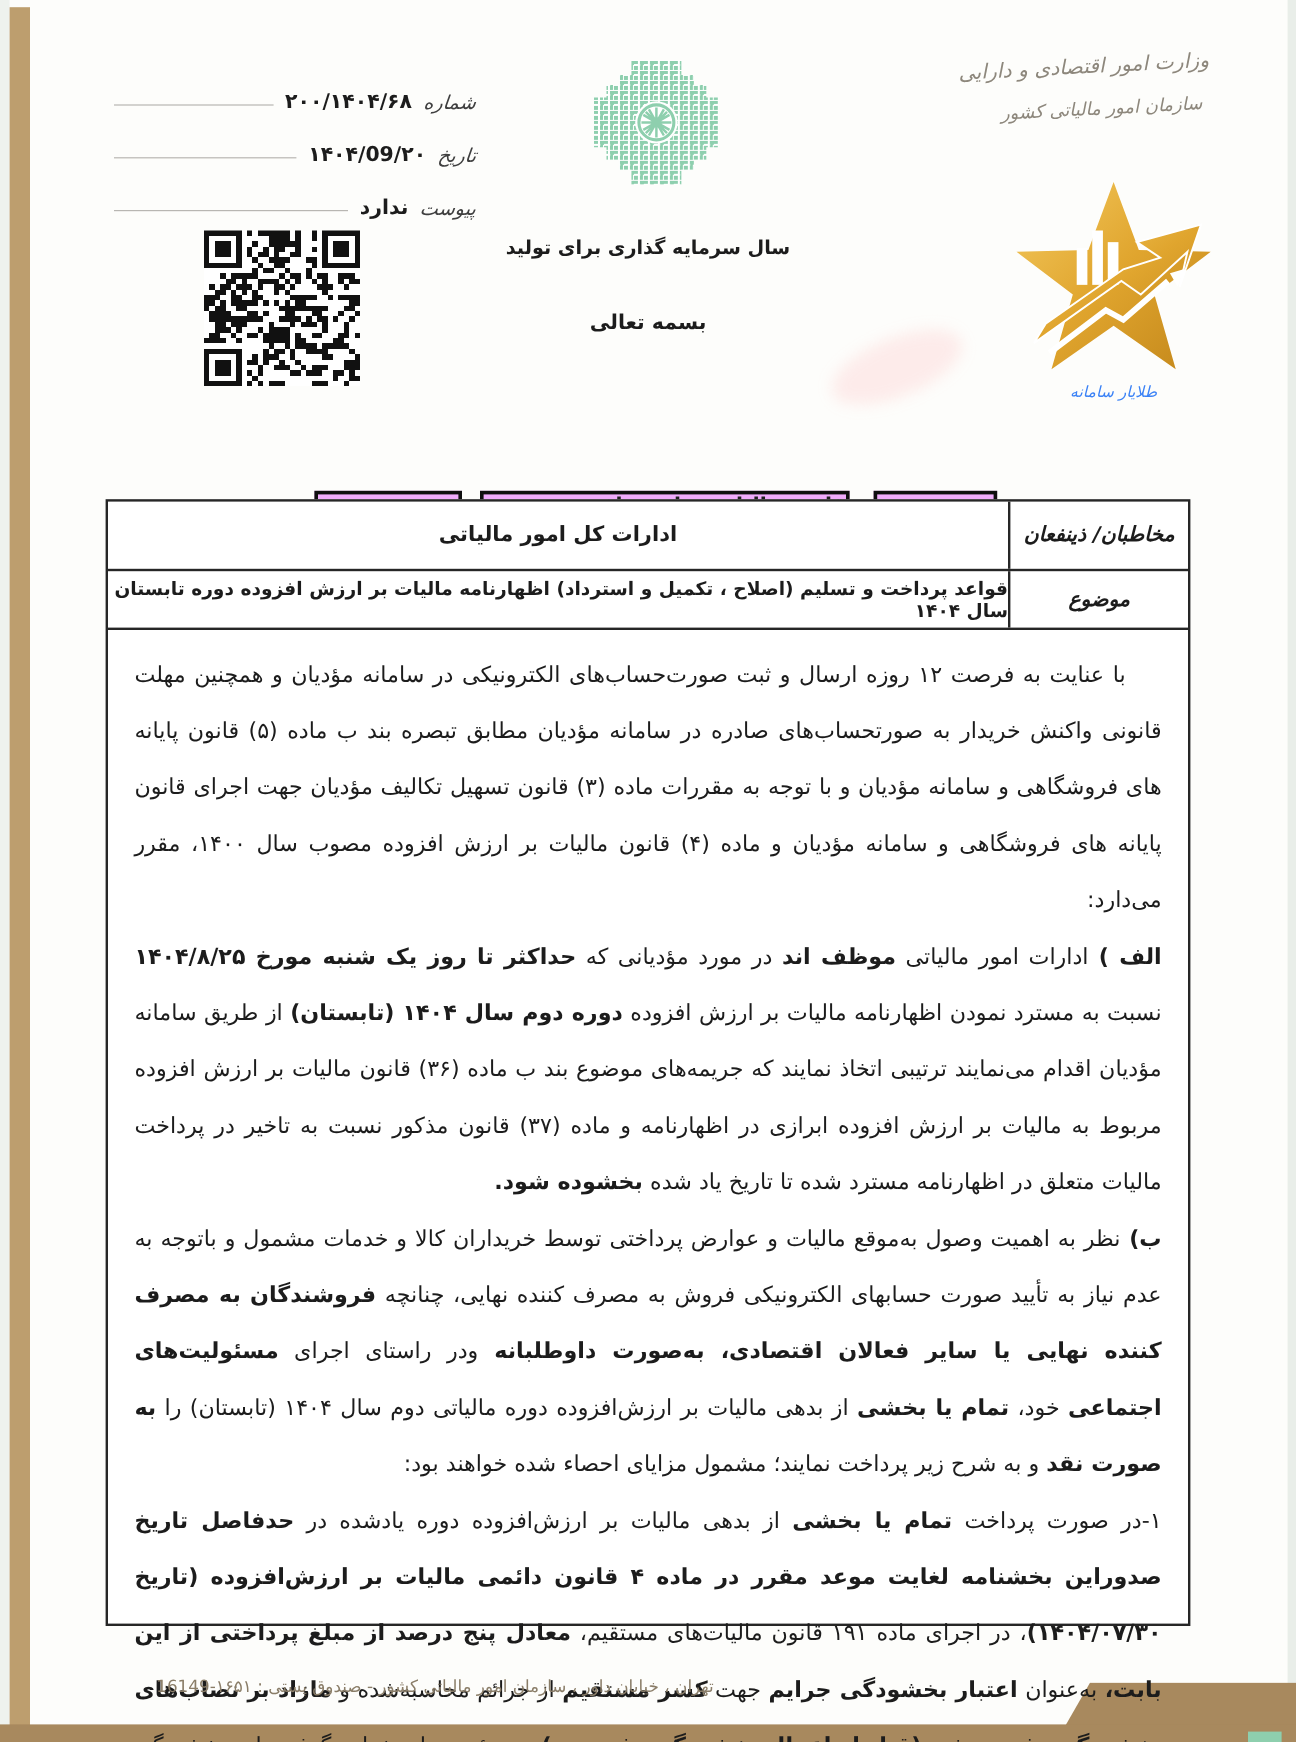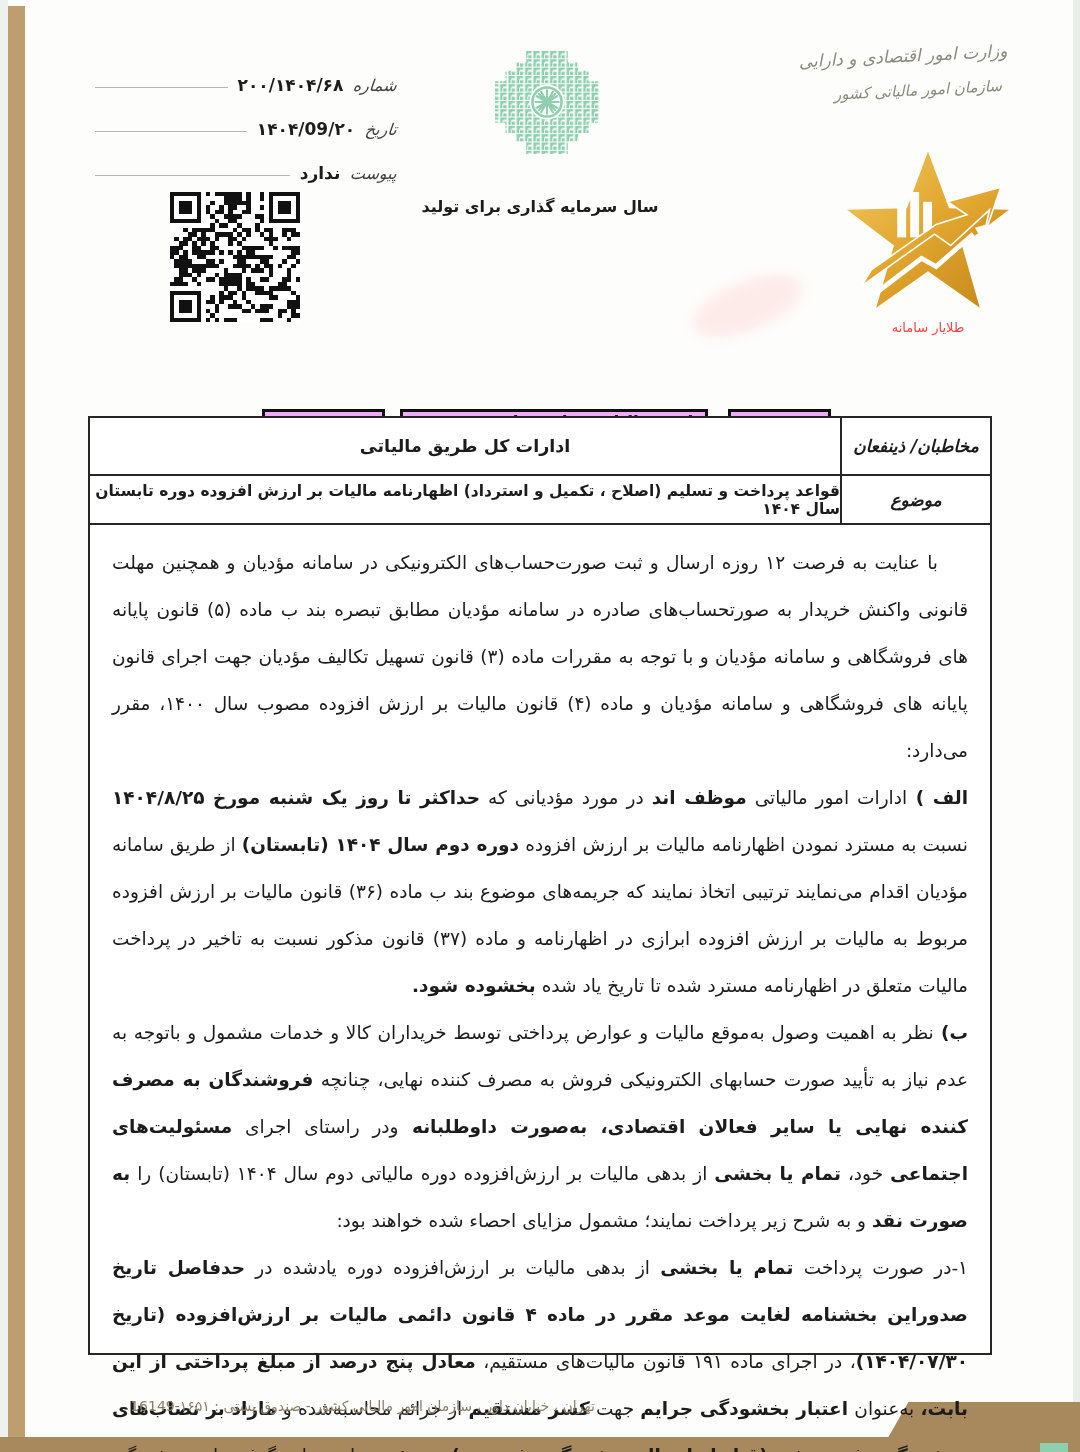--- a/index.html
+++ b/index.html
@@ -37,21 +37,21 @@
   .ministry .l1{font-size:17px;letter-spacing:1px;}
   .ministry .l2{font-size:15px;margin-top:16px;padding-left:26px;letter-spacing:1px;}
 
   
   .qr{position:absolute;left:168px;top:192px;width:134px;height:130px;}
   .qr svg{width:100%;height:100%;}
 
   
   .star{position:absolute;left:836px;top:150px;width:184px;height:212px;text-align:center;}
   .star svg{width:100%;height:178px;display:block;}
-  .star .brand{color:#ef4444;font-size:13px;margin-top:-8px;}
+  .star .brand{color:#3b82f6;font-size:13px;font-style:italic;margin-top:-8px;}
 
   
   .center-line{position:absolute;left:0;right:0;text-align:center;font-weight:bold;direction:rtl;}
   .slogan{top:197px;font-size:16px;}
   .bismillah{top:259px;font-size:17px;}
   .doctype{top:309px;font-size:22px;}
 
   
   .cbox{position:absolute;top:362px;height:45px;border:3.5px solid #0f0f0f;background:#f0abfc;
         display:flex;align-items:center;justify-content:center;font-weight:bold;box-sizing:border-box;direction:rtl;margin-top:47px;}
@@ -475,29 +475,30 @@
         <rect x="94" y="64" width="11" height="44"></rect>
       </g>
       <polygon fill="url(#gold)" stroke="#ffffff" stroke-width="2" points="18,168 108,104 128,118 176,74 168,110 190,46 124,64 148,80 110,92 30,148"></polygon>
       <polyline points="34,178 92,134 110,144 156,104" fill="none" stroke="#ffffff" stroke-width="6"></polyline>
       <polygon fill="#ffffff" points="158,96 172,92 166,110"></polygon>
     </svg>
     <div class="brand">طلایار سامانه</div>
   </div>
 
   <div class="center-line slogan">سال سرمایه گذاری برای تولید</div>
+  <div class="center-line bismillah">بسمه تعالی</div>
 
   <div class="cbox box-year">۱۴۰۴</div>
   <div class="cbox box-law">قانون مالیات بر ارزش‌افزوده مصوب ۱۴۰۰</div>
   <div class="cbox box-letter">الف</div>
 
   <div class="doc-table">
     <div class="t-row audience">
       <div class="t-label">مخاطبان/ ذینفعان</div>
-      <div class="t-value">ادارات کل طریق مالیاتی</div>
+      <div class="t-value">ادارات کل امور مالیاتی</div>
     </div>
     <div class="t-row subject">
       <div class="t-label">موضوع</div>
       <div class="t-value">قواعد پرداخت و تسلیم (اصلاح ، تکمیل و استرداد) اظهارنامه مالیات بر ارزش افزوده دوره تابستان سال ۱۴۰۴</div>
     </div>
     <div class="t-body">
         <p class="first"><span>با عنایت به فرصت ۱۲ روزه ارسال و ثبت صورت‌حساب‌های الکترونیکی در سامانه مؤدیان و همچنین مهلت قانونی واکنش خریدار به صورتحساب‌های صادره در سامانه مؤدیان مطابق تبصره بند ب ماده (۵) قانون پایانه های فروشگاهی و سامانه مؤدیان و با توجه به مقررات ماده (۳) قانون تسهیل تکالیف مؤدیان جهت اجرای قانون پایانه های فروشگاهی و سامانه مؤدیان و ماده (۴) قانون مالیات بر ارزش افزوده مصوب سال ۱۴۰۰، مقرر می‌دارد:</span></p>
         <p><span class="b">الف ) </span><span>ادارات امور مالیاتی </span><span class="b">موظف اند</span><span> در مورد مؤدیانی که </span><span class="b">حداکثر تا روز یک شنبه مورخ ۱۴۰۴/۸/۲۵</span><span> نسبت به مسترد نمودن اظهارنامه مالیات بر ارزش افزوده </span><span class="b">دوره دوم سال ۱۴۰۴ (تابستان)</span><span> از طریق سامانه مؤدیان اقدام می‌نمایند ترتیبی اتخاذ نمایند که جریمه‌های موضوع بند ب ماده (۳۶) قانون مالیات بر ارزش افزوده مربوط به مالیات بر ارزش افزوده ابرازی در اظهارنامه و ماده (۳۷) قانون مذکور نسبت به تاخیر در پرداخت مالیات متعلق در اظهارنامه مسترد شده تا تاریخ یاد شده </span><span class="b">بخشوده شود.</span></p>
         <p><span class="b">ب) </span><span>نظر به اهمیت وصول به‌موقع مالیات و عوارض پرداختی توسط خریداران کالا و خدمات مشمول و باتوجه به عدم نیاز به تأیید صورت حسابهای الکترونیکی فروش به مصرف کننده نهایی، چنانچه </span><span class="b">فروشندگان به مصرف کننده نهایی یا سایر فعالان اقتصادی، به‌صورت داوطلبانه </span><span>ودر راستای اجرای </span><span class="b">مسئولیت‌های اجتماعی</span><span> خود، </span><span class="b">تمام یا بخشی</span><span> از بدهی مالیات بر ارزش‌افزوده دوره مالیاتی دوم سال ۱۴۰۴ (تابستان) را </span><span class="b">به صورت نقد</span><span> و به شرح زیر پرداخت نمایند؛ مشمول مزایای احصاء شده خواهند بود:</span></p>
         <p><span>۱-در صورت پرداخت </span><span class="b">تمام یا بخشی</span><span> از بدهی مالیات بر ارزش‌افزوده دوره یادشده در </span><span class="b">حدفاصل تاریخ صدوراین بخشنامه لغایت موعد مقرر در ماده ۴ قانون دائمی مالیات بر ارزش‌افزوده (تاریخ ۱۴۰۴/۰۷/۳۰)</span><span>، در اجرای ماده ۱۹۱ قانون مالیات‌های مستقیم، </span><span class="b">معادل پنج درصد از مبلغ پرداختی از این بابت،</span><span> به‌عنوان </span><span class="b">اعتبار بخشودگی جرایم</span><span> جهت </span><span class="b">کسر مستقیم</span><span> از جرائم محاسبه‌شده و </span><span class="b">مازاد بر نصاب‌های بخشودگی تفویض‌شده(قبل از اعمال بخشودگی تفویضی)</span><span>، به مؤدی تعلق خواهد گرفت. این بخشودگی در </span></p>

